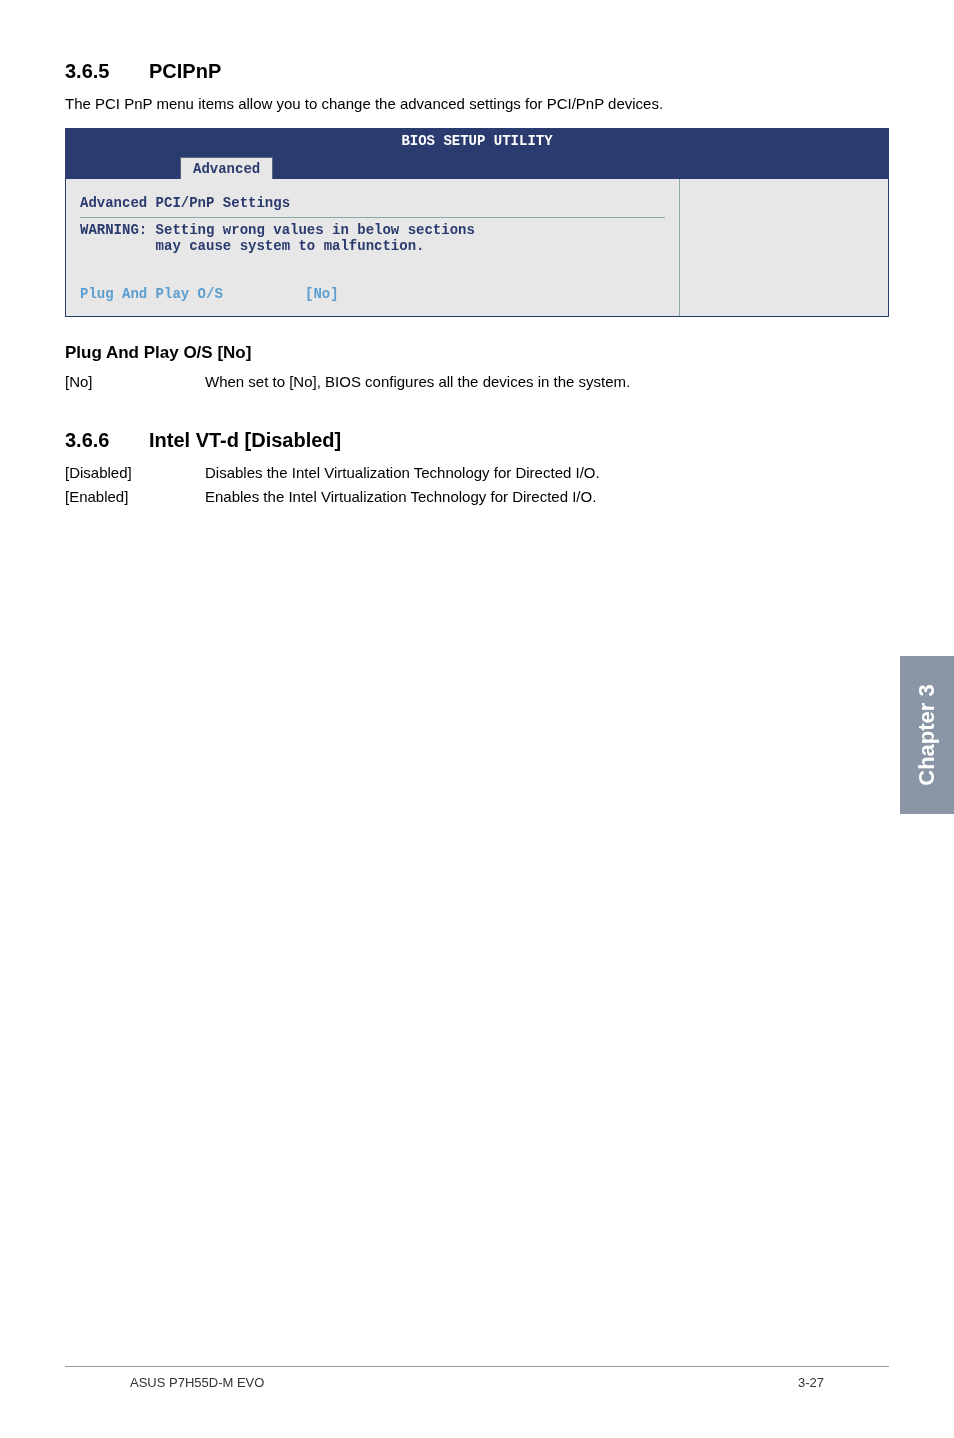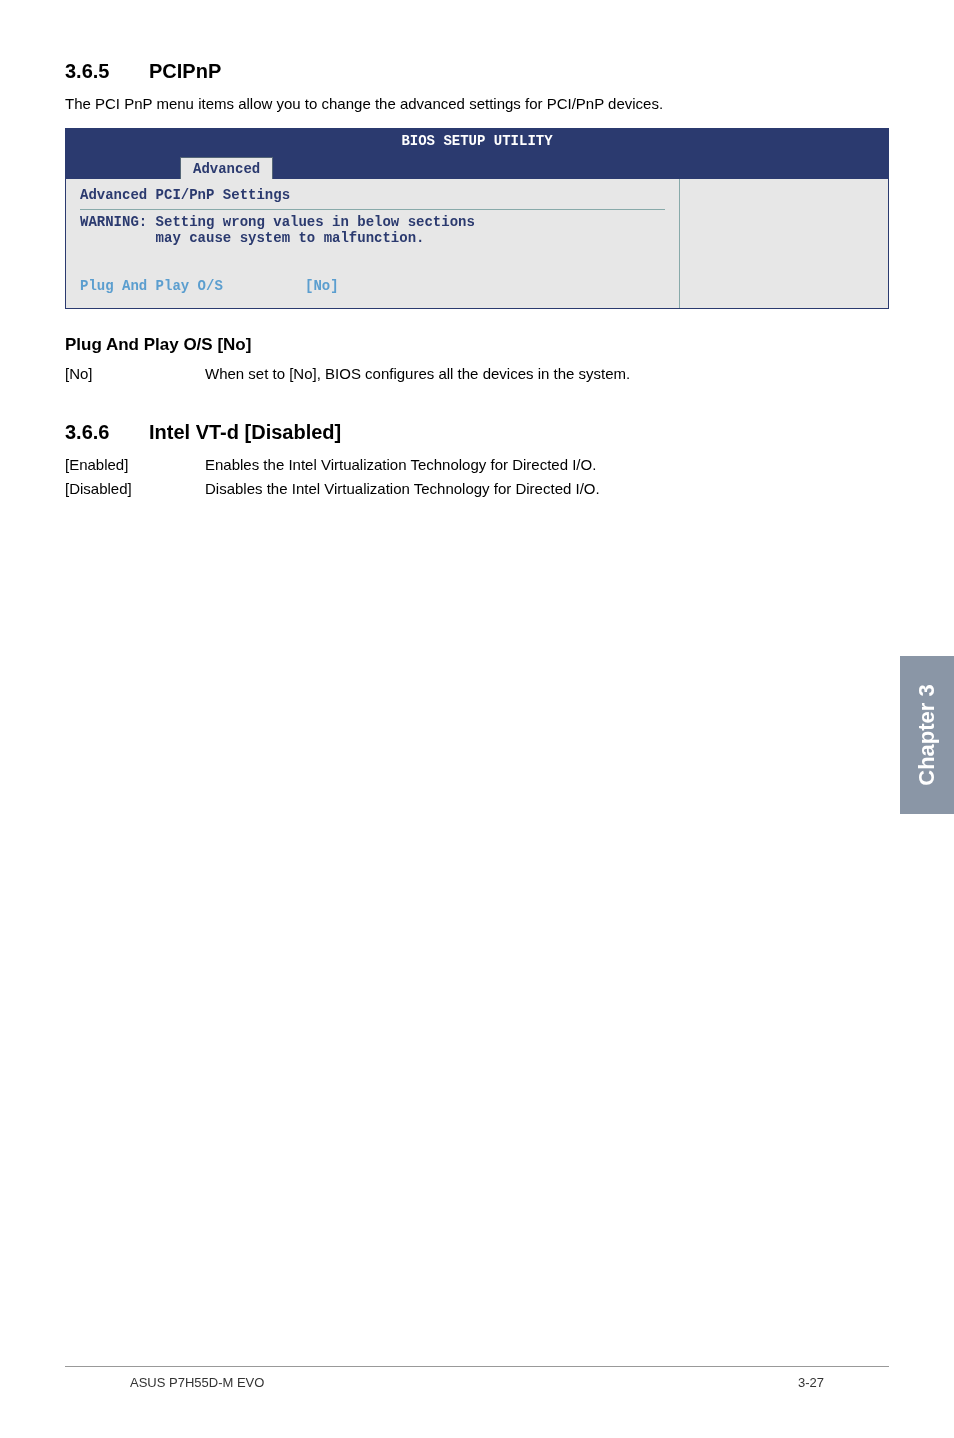--- a/index.html
+++ b/index.html
@@ -77,20 +77,21 @@
       width: 208px;
     }
     .bios-settings-title {
       font-family: "Courier New", monospace;
       font-weight: bold;
       font-size: 14px;
       color: #2b3a6f;
       padding-bottom: 6px;
       border-bottom: 1px solid #8aa;
       margin-bottom: 4px;
+      margin-top: 8px;
     }
     .bios-warning {
       font-family: "Courier New", monospace;
       font-weight: bold;
       font-size: 14px;
       color: #2b3a6f;
       white-space: pre;
       margin-bottom: 32px;
     }
     .bios-option {
@@ -193,26 +194,26 @@
     <div class="def-body">When set to [No], BIOS configures all the devices in the system.</div>
   </div>
 
   <div class="spacer-med"></div>
 
   <h2 class="section-heading">
     <span class="num">3.6.6</span><span>Intel VT-d [Disabled]</span>
   </h2>
 
   <div class="def-row">
+    <div class="def-label">[Disabled]</div>
+    <div class="def-body">Disables the Intel Virtualization Technology for Directed I/O.</div>
+  </div>
+  <div class="def-row">
     <div class="def-label">[Enabled]</div>
     <div class="def-body">Enables the Intel Virtualization Technology for Directed I/O.</div>
-  </div>
-  <div class="def-row">
-    <div class="def-label">[Disabled]</div>
-    <div class="def-body">Disables the Intel Virtualization Technology for Directed I/O.</div>
   </div>
 
 </div>
 
 <div class="chapter-tab">
   <div class="chapter-tab-text">Chapter 3</div>
 </div>
 
 <div class="footer">
   <span>ASUS P7H55D-M EVO</span>

